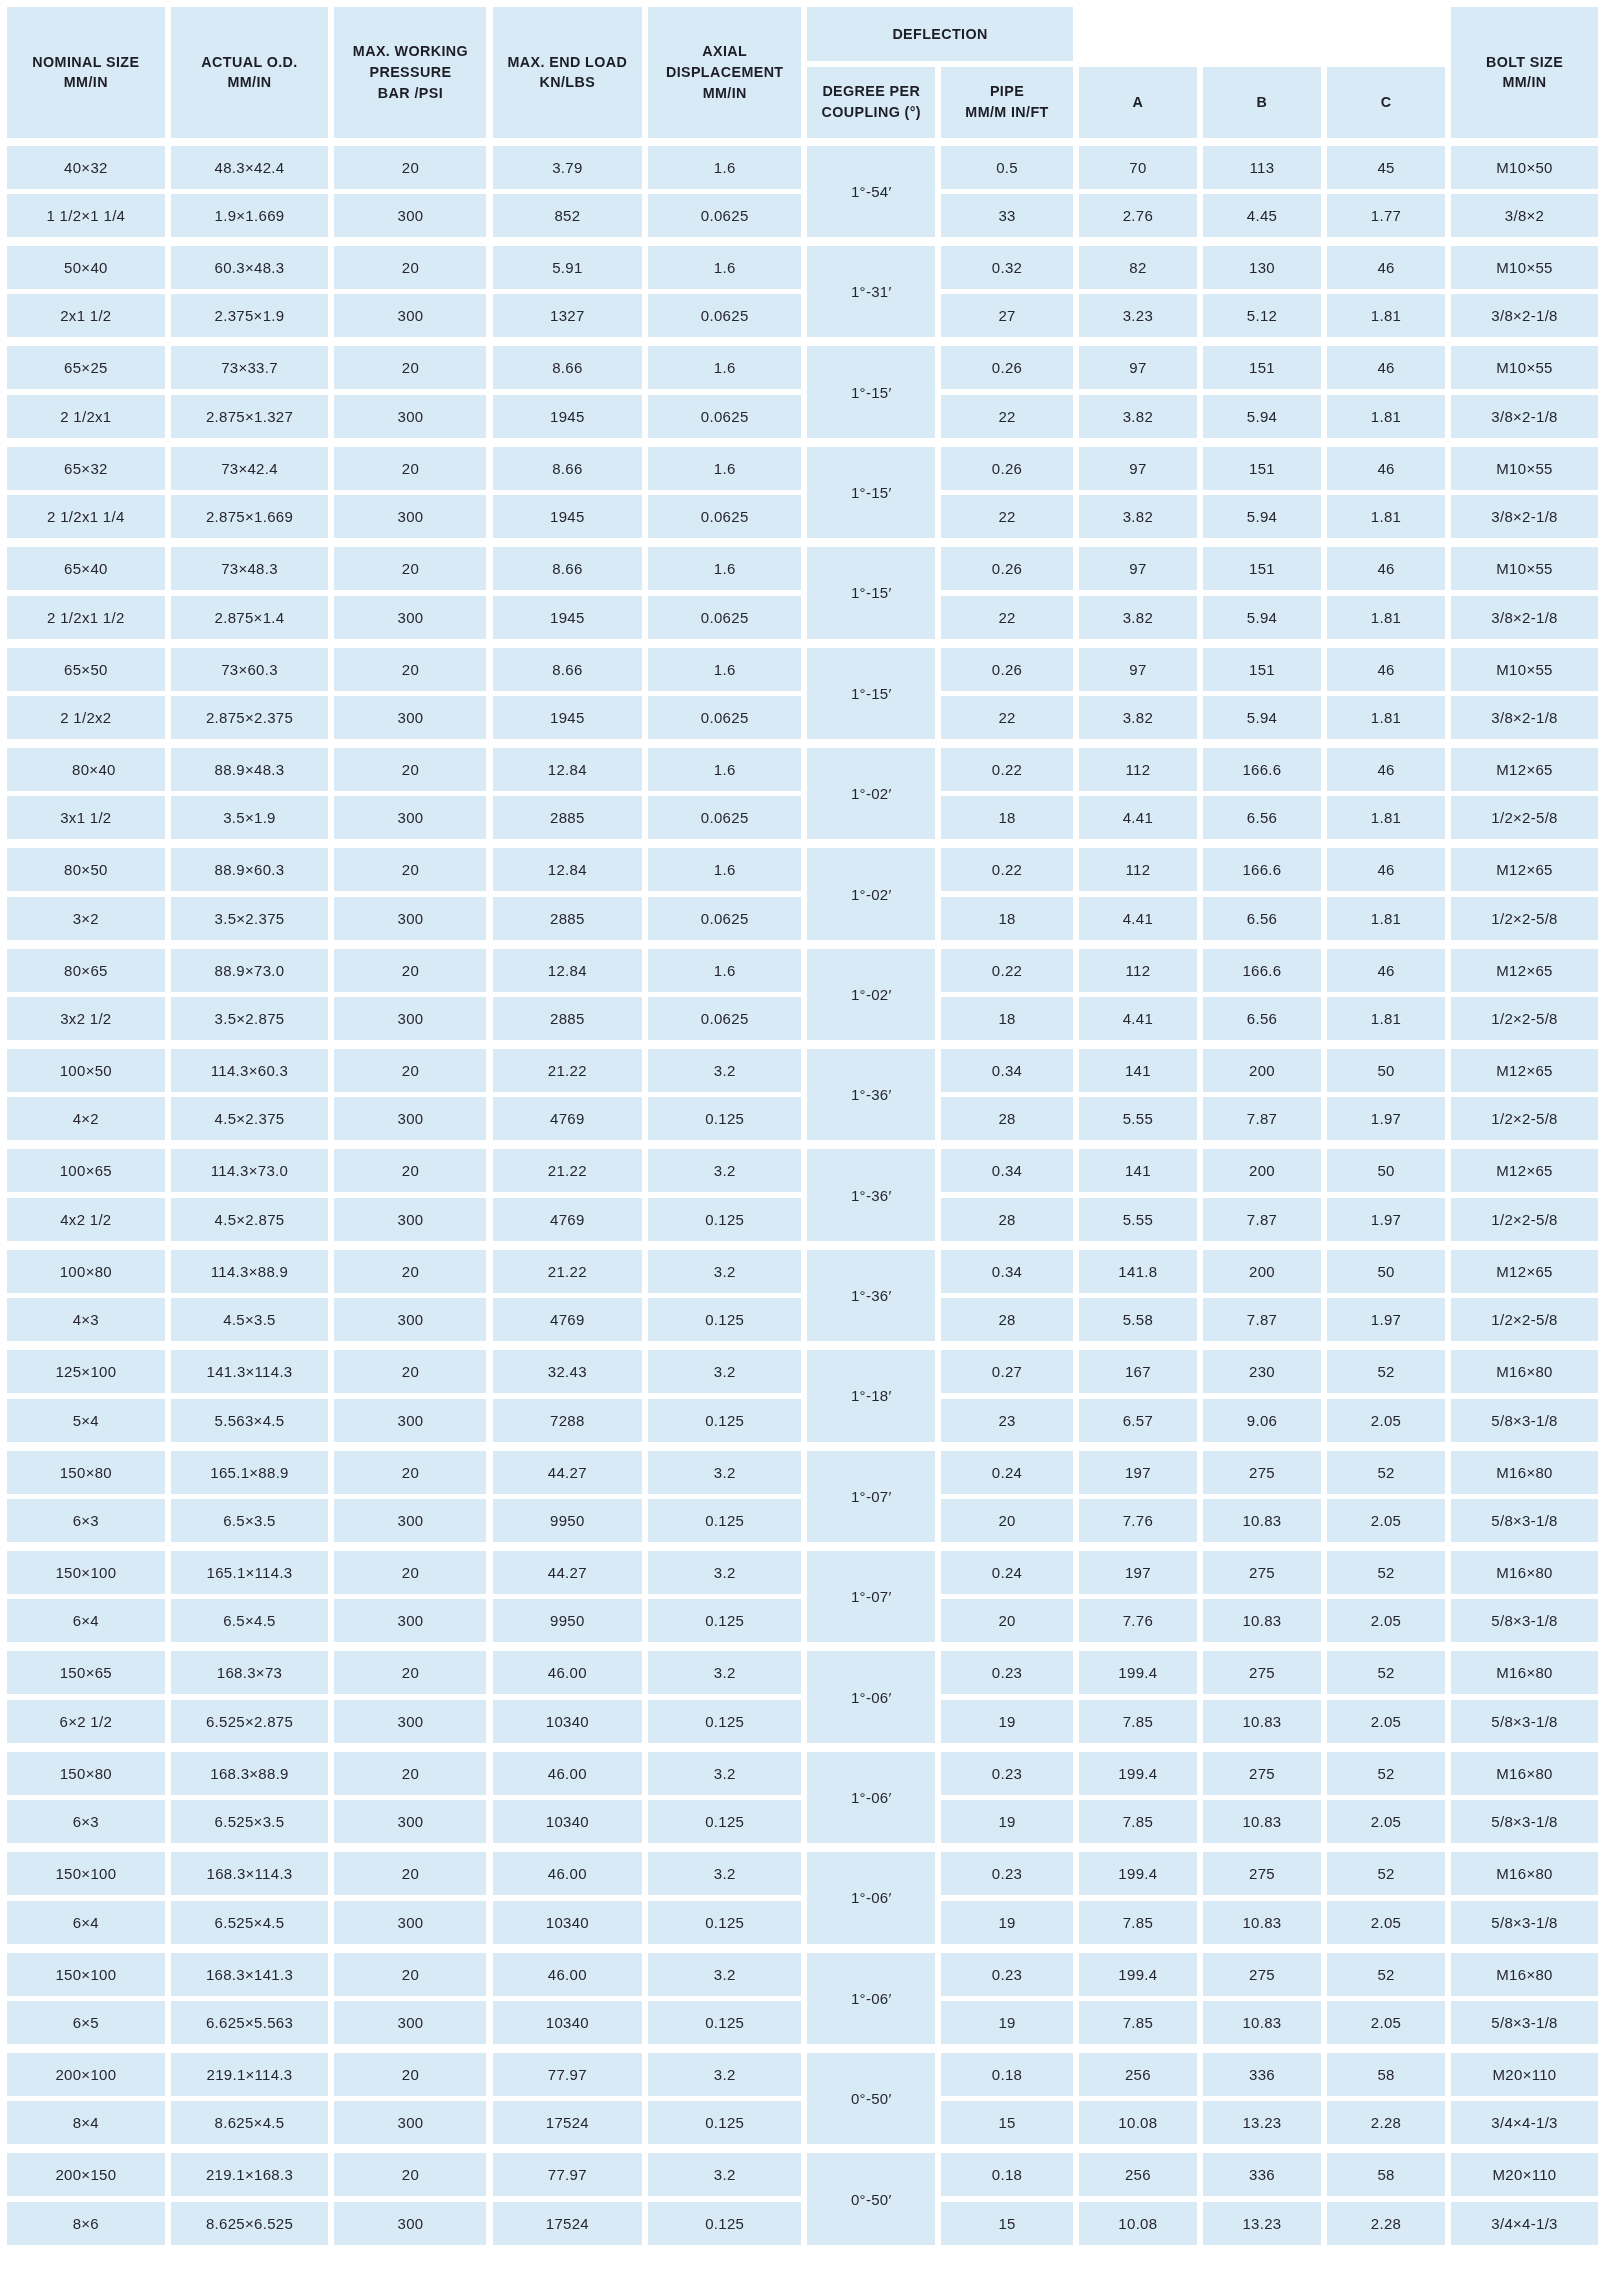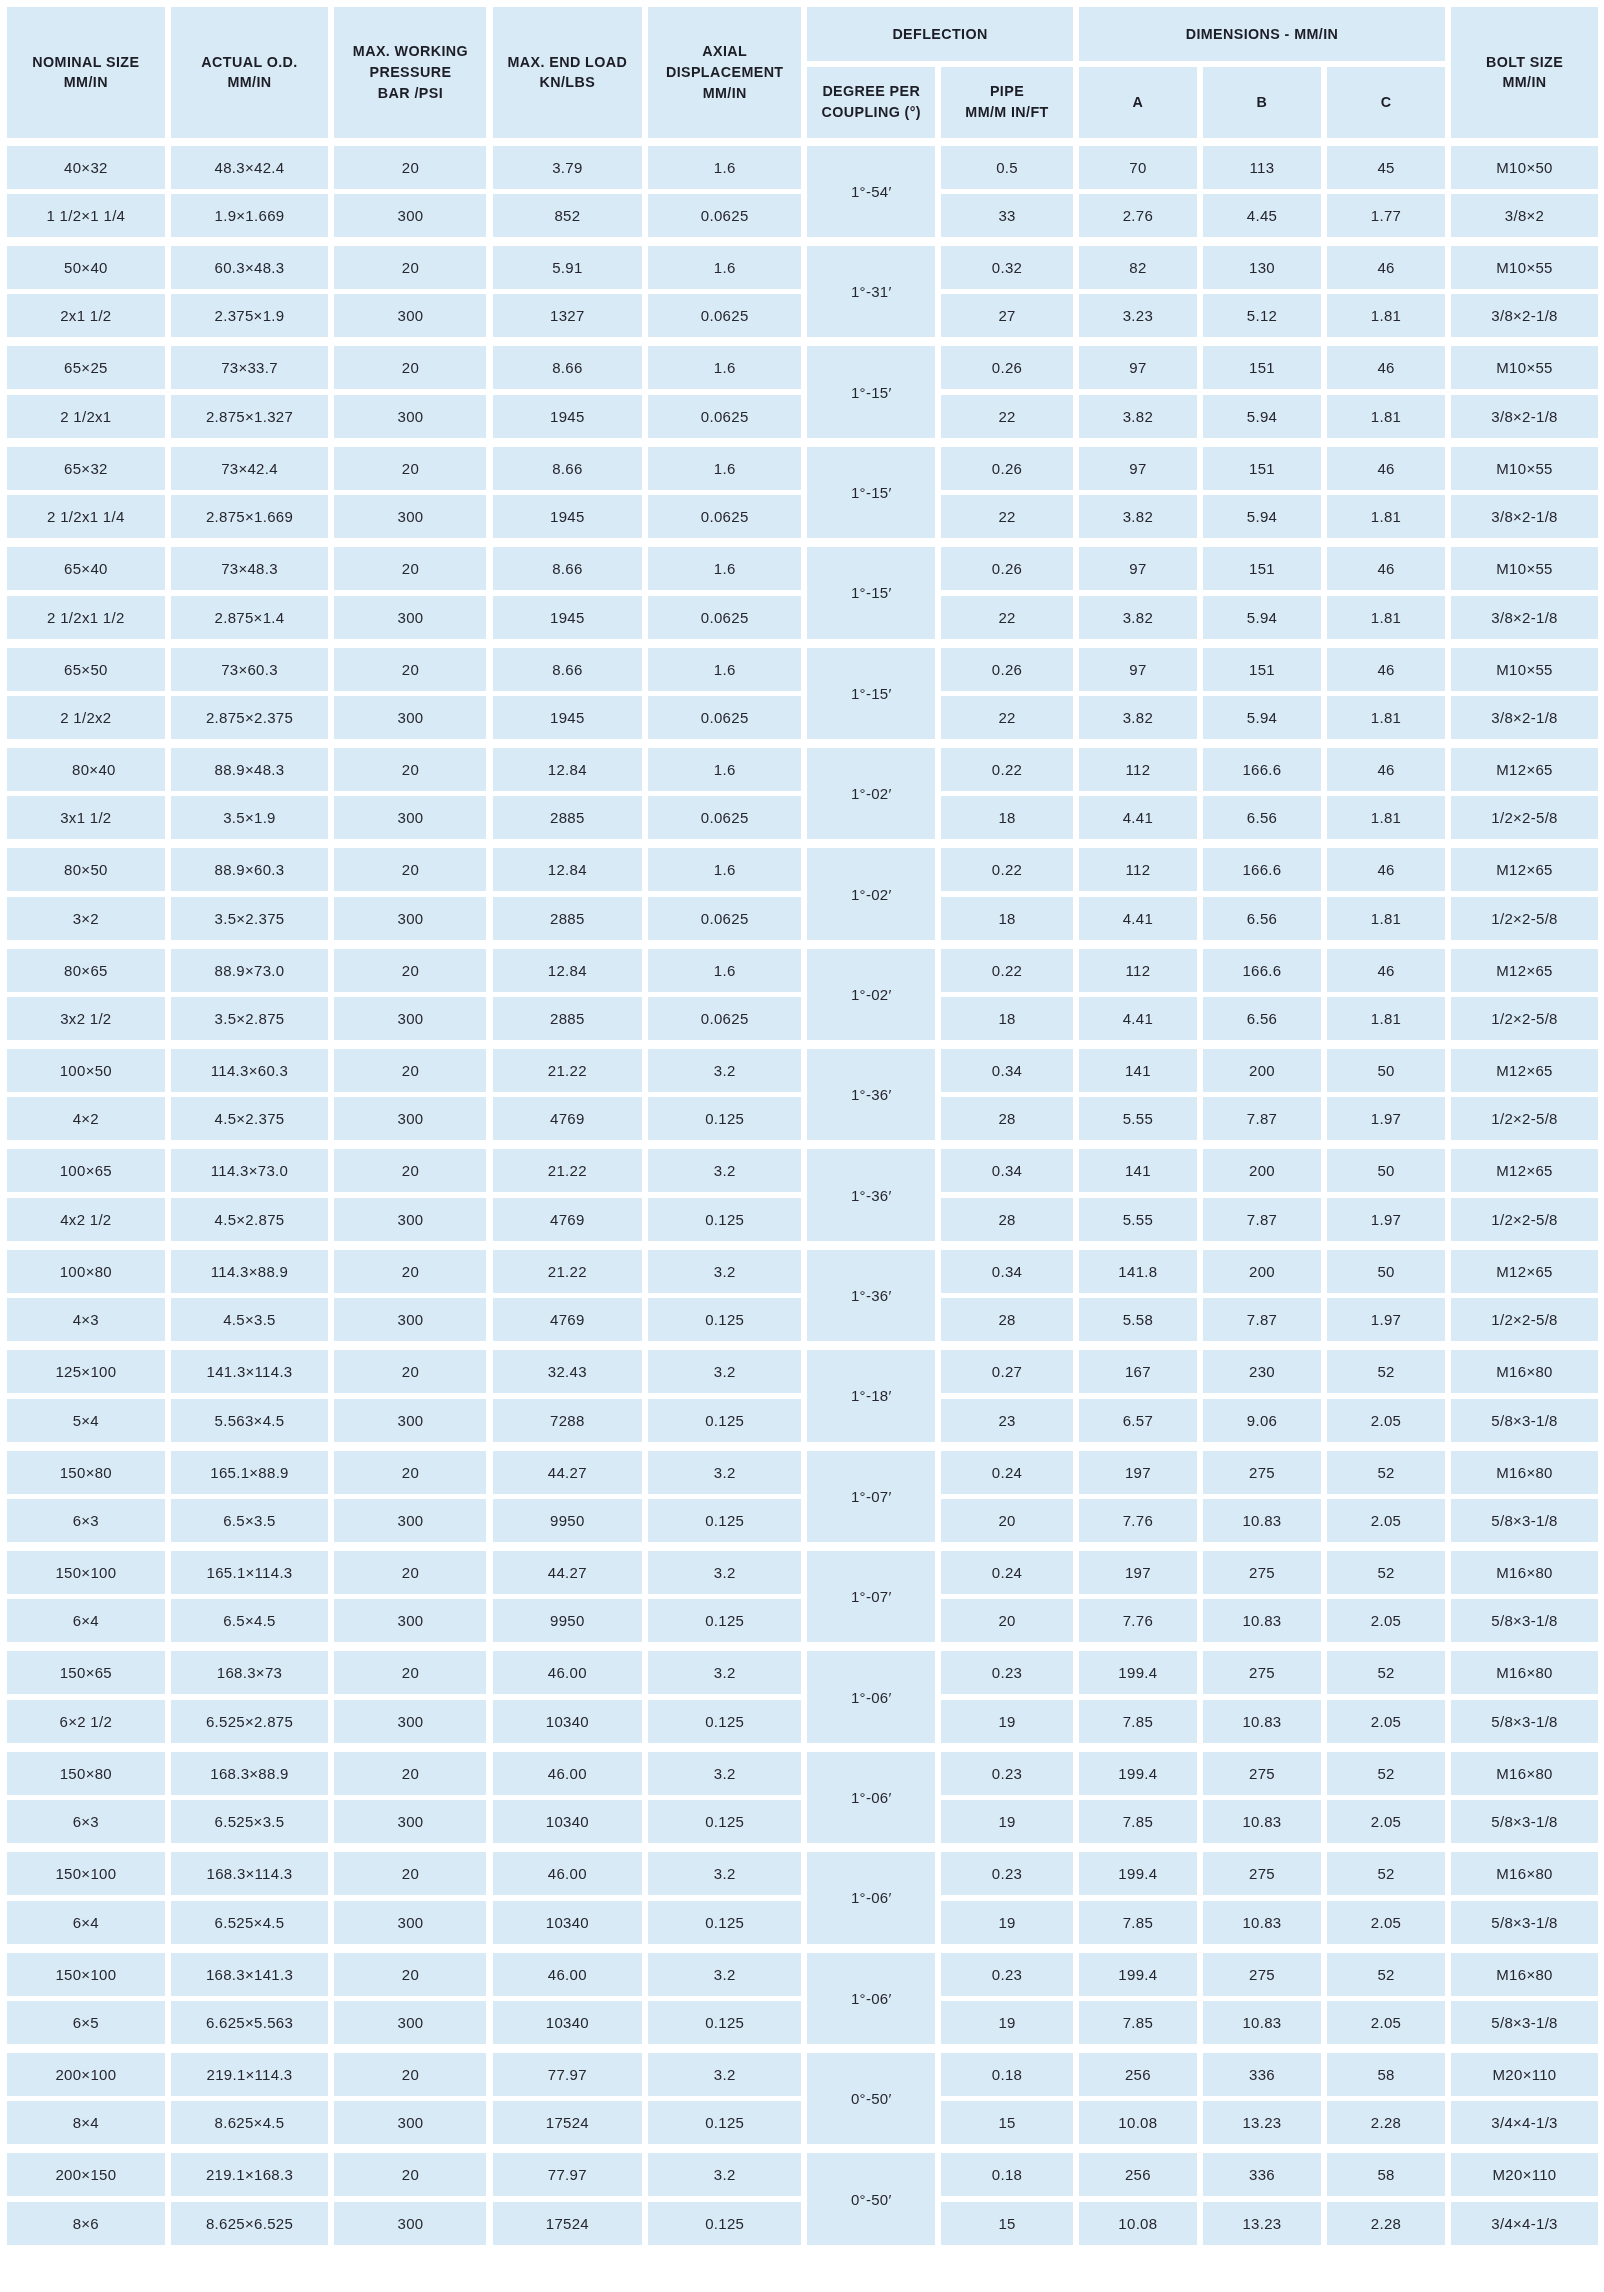--- a/index.html
+++ b/index.html
@@ -64,21 +64,20 @@
 MM/IN</div>
     <div class="hcell" style="grid-column:3;grid-row:1 / span 2">MAX. WORKING
 PRESSURE
 BAR /PSI</div>
     <div class="hcell" style="grid-column:4;grid-row:1 / span 2">MAX. END LOAD
 KN/LBS</div>
     <div class="hcell" style="grid-column:5;grid-row:1 / span 2">AXIAL
 DISPLACEMENT
 MM/IN</div>
     <div class="hcell" style="grid-column:6 / span 2;grid-row:1">DEFLECTION</div>
-    <div class="hcell" style="grid-column:8 / span 3;grid-row:1">DIMENSIONS - MM/IN</div>
     <div class="hcell" style="grid-column:11;grid-row:1 / span 2">BOLT SIZE
 MM/IN</div>
     <div class="hcell" style="grid-column:6;grid-row:2">DEGREE PER
 COUPLING (°)</div>
     <div class="hcell" style="grid-column:7;grid-row:2">PIPE
 MM/M IN/FT</div>
     <div class="hcell" style="grid-column:8;grid-row:2">A</div>
     <div class="hcell" style="grid-column:9;grid-row:2">B</div>
     <div class="hcell" style="grid-column:10;grid-row:2">C</div>
   </div>

